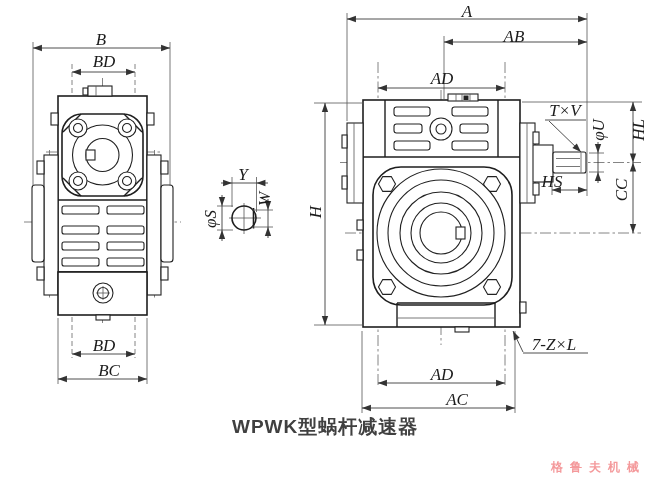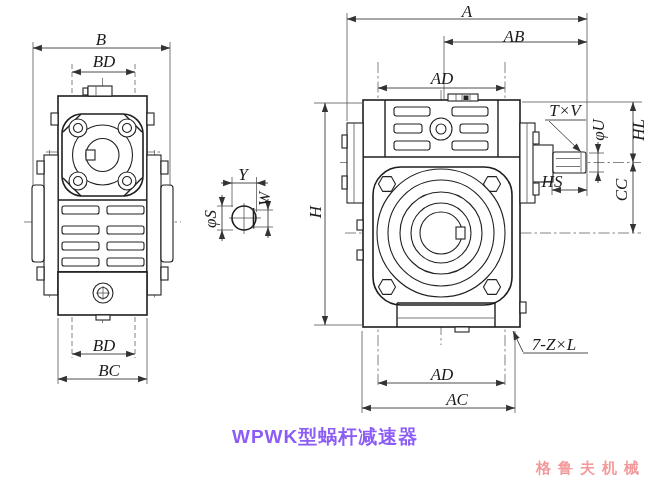--- a/index.html
+++ b/index.html
@@ -2,25 +2,25 @@
 <html><head>
 <meta charset="utf-8">
 <style>
   html,body{margin:0;padding:0;background:#fff;}
   #stage{position:relative;width:650px;height:503px;background:#ffffff;overflow:hidden;
          font-family:"Liberation Serif",serif;}
   svg{position:absolute;left:0;top:0;}
   .lbl{position:absolute;font:italic 17px "Liberation Serif",serif;color:#1c1c1c;
        transform:translate(-50%,-50%);white-space:nowrap;line-height:1;}
   .rot{transform:translate(-50%,-50%) rotate(-90deg);}
-  .caption{position:absolute;left:232px;top:424px;font:bold 19px "Liberation Sans",sans-serif;
-           color:#8b5cf6;letter-spacing:1px;white-space:nowrap;}
+  .caption{position:absolute;left:232px;top:414px;font:bold 19px "Liberation Sans",sans-serif;
+           color:#404040;letter-spacing:1px;white-space:nowrap;}
   .wm{position:absolute;right:4px;top:459px;text-align:right;
       font-family:"Liberation Sans",sans-serif;font-weight:bold;line-height:17px;}
-  .wm .l1{font-size:15px;letter-spacing:7px;text-align:right;}
+  .wm .l1{font-size:12px;letter-spacing:7px;text-align:right;}
   .wm .l2{font-size:15.5px;letter-spacing:0.5px;}
   
   .ol{fill:#fff;stroke:#1e1e1e;stroke-width:1.6;}
   .ol2{fill:none;stroke:#1e1e1e;stroke-width:1.4;}
   .thin{fill:#fff;stroke:#222;stroke-width:1.1;}
   .dk{fill:#222;stroke:none;}
   .dim{stroke:#3a3a3a;stroke-width:0.9;fill:none;}
   .ext{stroke:#555;stroke-width:0.8;fill:none;}
   .cl{stroke:#666;stroke-width:0.8;fill:none;stroke-dasharray:11 3 2.5 3;}
   .dash{stroke:#666;stroke-width:0.8;fill:none;stroke-dasharray:5 3;}

